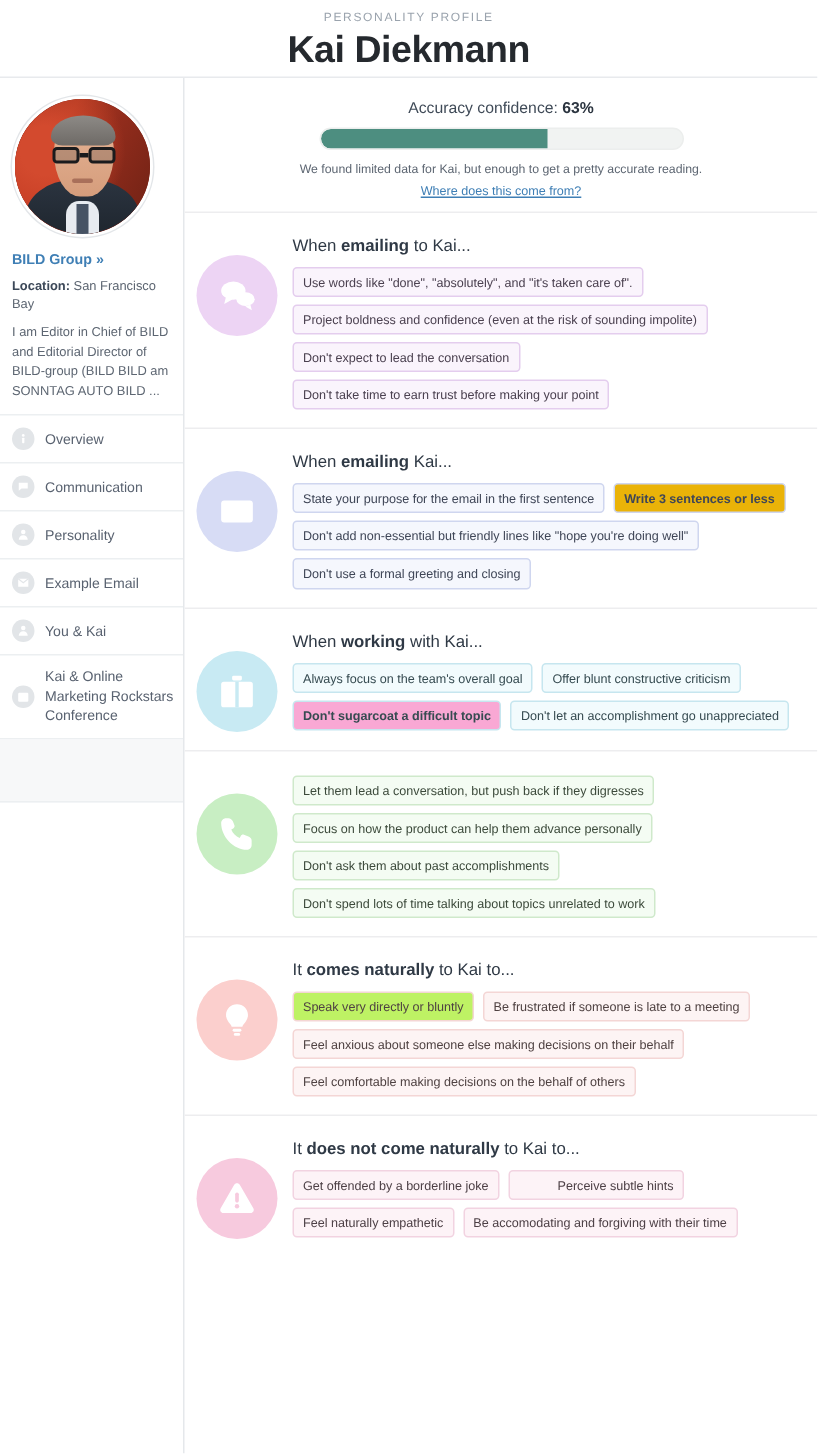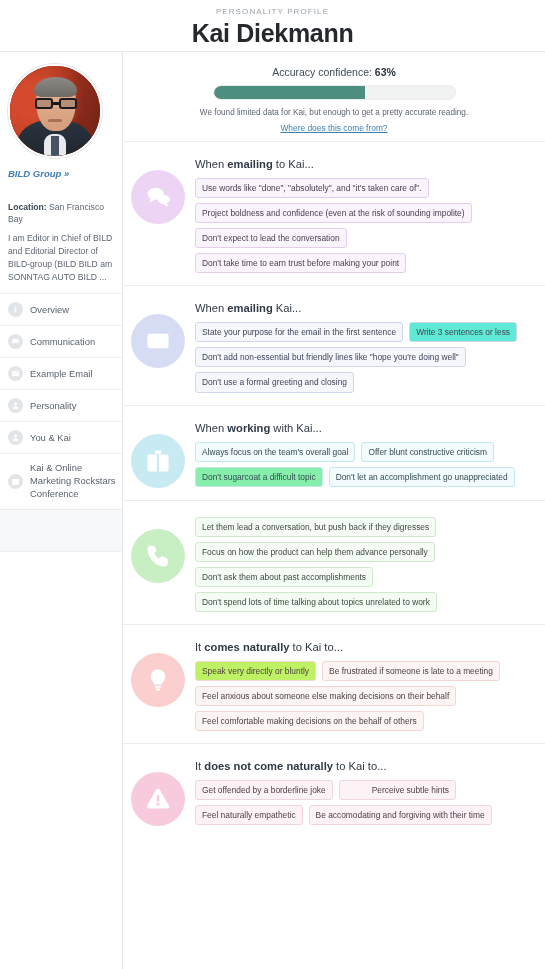--- a/index.html
+++ b/index.html
@@ -98,21 +98,21 @@
     position:absolute; left:42%; top:42%; width:16%; height:2.2px; background:#1b1b1d;
   }
   .avatar .mouth {
     position:absolute; left:42%; top:59%; width:16%; height:2.5px;
     background:#a9705a; border-radius:2px;
   }
 
   .sidebar-meta { padding: 2px 8px 10px 8px; }
   .company-link {
     font-size: 9.5px; color:#3f7fb5; font-weight:bold; display:block;
-    margin-bottom: 22px; text-decoration:none; cursor:pointer;font-style:italic;
+    margin-bottom: 5px; text-decoration:none; cursor:pointer;
   }
   .meta-row { font-size: 8.6px; color:#5d6672; line-height:1.45; margin-bottom:6px; }
   .meta-row b { color:#3c4858; }
   .bio { font-size: 8.6px; color:#5d6672; line-height:1.5; }
 
   .nav { border-top: 1px solid #eceff1; }
   .nav-item {
     display:flex; align-items:center; gap:7px;
     padding: 8px 6px 8px 8px;
     border-bottom: 1px solid #eceff1;
@@ -235,34 +235,34 @@
           <span class="nav-icon">
             <svg viewBox="0 0 24 24">
                 <path d="M4 5h16v10H9l-5 4z"></path>
               </svg>
           </span>
           <span>Communication</span>
         </div>
         <div class="nav-item">
           <span class="nav-icon">
             <svg viewBox="0 0 24 24">
+                <circle cx="12" cy="7" r="4"></circle>
+                <path d="M4 21c0-4.4 3.6-8 8-8s8 3.6 8 8z"></path>
+              </svg>
+          </span>
+          <span>Personality</span>
+        </div>
+        <div class="nav-item">
+          <span class="nav-icon">
+            <svg viewBox="0 0 24 24">
                 <path d="M3 5h18v14H3z"></path>
                 <path d="M3 5l9 7 9-7" fill="none" stroke="#e2e5e8" stroke-width="2"></path>
               </svg>
           </span>
           <span>Example Email</span>
-        </div>
-        <div class="nav-item">
-          <span class="nav-icon">
-            <svg viewBox="0 0 24 24">
-                <circle cx="12" cy="7" r="4"></circle>
-                <path d="M4 21c0-4.4 3.6-8 8-8s8 3.6 8 8z"></path>
-              </svg>
-          </span>
-          <span>Personality</span>
         </div>
         <div class="nav-item">
           <span class="nav-icon">
             <svg viewBox="0 0 24 24">
                 <circle cx="12" cy="7" r="4"></circle>
                 <path d="M4 21c0-4.4 3.6-8 8-8s8 3.6 8 8z"></path>
               </svg>
           </span>
           <span>You &amp; Kai</span>
         </div>
@@ -317,40 +317,40 @@
             <div class="sec-icon" style="background: rgb(215, 220, 245);">
               <svg viewBox="0 0 32 32">
                 <rect x="3" y="7" width="26" height="18" rx="2.5"></rect>
                 <path d="M4 9l12 9 12-9" fill="none" stroke-width="2.6" stroke-linecap="round" stroke-linejoin="round"></path>
               </svg>
             </div>
             <div class="sec-body">
               <div class="sec-title"><span>When </span><b>emailing</b><span> Kai...</span></div>
               <div class="pills">
                 <div class="pill" style="background: rgb(245, 247, 253); border: 1px solid rgb(207, 214, 239); color: rgb(63, 70, 87);">State your purpose for the email in the first sentence</div>
-                <div class="pill" style="background: #5eead4; border: 1px solid rgb(207, 214, 239); color: rgb(63, 70, 87);">Write 3 sentences or less</div>
+                <div class="pill" style="background: #eab308; border: 1px solid rgb(207, 214, 239); color: rgb(63, 70, 87); font-weight: bold;">Write 3 sentences or less</div>
                 <div class="pill" style="background: rgb(245, 247, 253); border: 1px solid rgb(207, 214, 239); color: rgb(63, 70, 87);">Don't add non-essential but friendly lines like "hope you're doing well"</div>
                 <div class="pill" style="background: rgb(245, 247, 253); border: 1px solid rgb(207, 214, 239); color: rgb(63, 70, 87);">Don't use a formal greeting and closing</div>
               </div>
             </div>
           </div>
           <div class="section">
             <div class="sec-icon" style="background: rgb(200, 234, 243);">
               <svg viewBox="0 0 32 32">
                 <rect x="12" y="3" width="8" height="4" rx="1.2"></rect>
                 <rect x="3" y="8" width="26" height="21" rx="2.2"></rect>
                 <rect x="14.6" y="8" width="2.8" height="21" fill="#c8eaf3"></rect>
               </svg>
             </div>
             <div class="sec-body">
               <div class="sec-title"><span>When </span><b>working</b><span> with Kai...</span></div>
               <div class="pills">
                 <div class="pill" style="background: rgb(242, 251, 253); border: 1px solid rgb(198, 230, 239); color: rgb(54, 75, 81);">Always focus on the team's overall goal</div>
                 <div class="pill" style="background: rgb(242, 251, 253); border: 1px solid rgb(198, 230, 239); color: rgb(54, 75, 81);">Offer blunt constructive criticism</div>
-                <div class="pill" style="background: #86efac; border: 1px solid rgb(198, 230, 239); color: rgb(54, 75, 81);">Don't sugarcoat a difficult topic</div>
+                <div class="pill" style="background: #f9a8d4; border: 1px solid rgb(198, 230, 239); color: rgb(54, 75, 81); font-weight: bold;">Don't sugarcoat a difficult topic</div>
                 <div class="pill" style="background: rgb(242, 251, 253); border: 1px solid rgb(198, 230, 239); color: rgb(54, 75, 81);">Don't let an accomplishment go unappreciated</div>
               </div>
             </div>
           </div>
           <div class="section">
             <div class="sec-icon" style="background: rgb(200, 238, 195);">
               <svg viewBox="0 0 32 32">
                 <path d="M9 3c1.6 0 3 1.1 3.6 2.6l1.3 3.2c.4 1-.1 2.1-1 2.6l-1.6.9c1.2 3.2 3.7 5.7 6.9 6.9l.9-1.6c.5-.9 1.6-1.4 2.6-1l3.2 1.3C26.9 18.4 28 19.8 28 21.4V25c0 2.2-1.8 4-4 4C13.5 29 3 18.5 3 7c0-2.2 1.8-4 4-4z"></path>
               </svg>
             </div>

